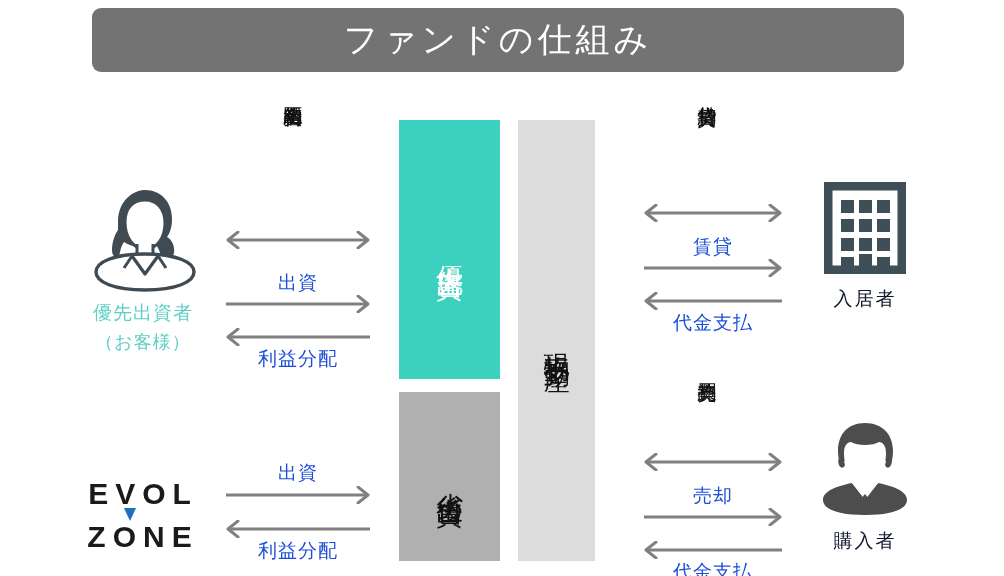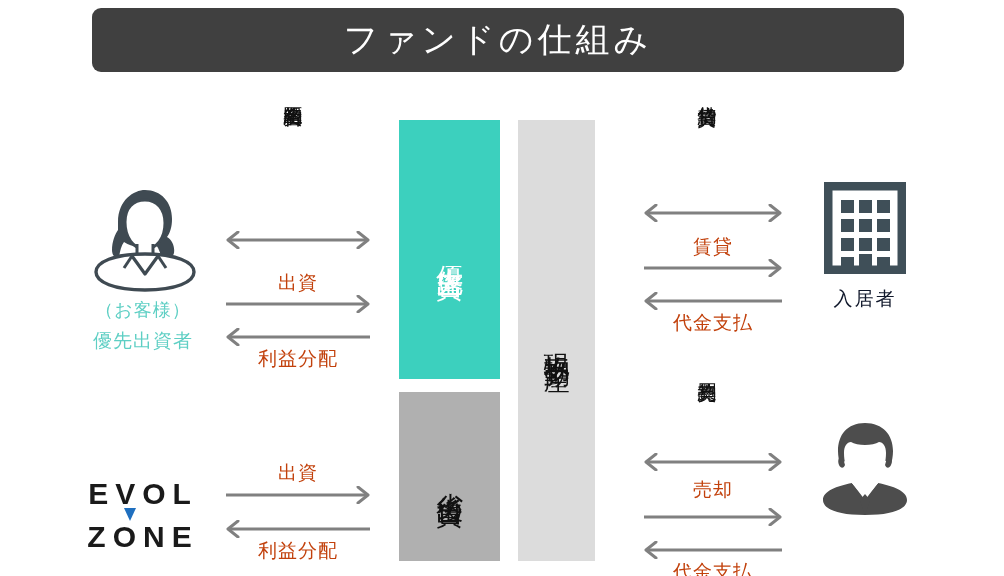--- a/index.html
+++ b/index.html
@@ -17,21 +17,21 @@
     background: #ffffff;
   }
 
   
   .title-banner {
     position: absolute;
     left: 92px;
     top: 8px;
     width: 812px;
     height: 64px;
-    background: #404040;
+    background: #737373;
     border-radius: 9px;
     display: flex;
     align-items: center;
     justify-content: center;
   }
   .title-text {
     color: #ffffff;
     font-size: 34px;
     font-weight: 400;
     letter-spacing: 4px;
@@ -72,21 +72,21 @@
   .col-property .col-label { color: #111111; font-size: 26px; }
 
   
   .arrow-group { position: absolute; }
   .arrow-svg { display: block; }
   .arrow-cap-label {
     position: absolute;
     width: 100%;
     text-align: center;
     font-size: 19px;
-    color: #c2410c;
+    color: #1d4ed8;
     font-family: "DejaVu Sans", "Liberation Sans", sans-serif;
     letter-spacing: 1px;
     white-space: nowrap;
   }
   .vlabel {
     position: absolute;
     writing-mode: vertical-rl;
     text-orientation: upright;
     font-size: 19px;
     color: #111111;
@@ -151,22 +151,22 @@
       <path d="M37 36 C37 22 45 14 57 14 C69 14 77 23 77 37 C77 52 69 63 57 63 C45 63 37 51 37 36 Z" fill="#ffffff" stroke="#3f4a52" stroke-width="3"></path>
 
       <path d="M49 58 L49 70 L65 70 L65 58" fill="#ffffff" stroke="#3f4a52" stroke-width="3"></path>
 
       <path d="M57 104 C26 104 8 96 8 86 C8 76 26 68 57 68 C88 68 106 76 106 86 C106 96 88 104 57 104 Z" fill="#ffffff" stroke="#3f4a52" stroke-width="3.4"></path>
 
       <path d="M44 70 L57 88 L70 70" fill="#ffffff" stroke="#3f4a52" stroke-width="3.2" stroke-linejoin="round"></path>
       <path d="M44 70 L36 82" stroke="#3f4a52" stroke-width="3" fill="none"></path>
       <path d="M70 70 L78 82" stroke="#3f4a52" stroke-width="3" fill="none"></path>
     </svg>
+    <div class="actor-label teal" style="margin-top:6px;">優先出資者</div>
     <div class="actor-label teal sub" style="margin-top:4px;">（お客様）</div>
-    <div class="actor-label teal" style="margin-top:6px;">優先出資者</div>
   </div>
 
   <div class="arrow-group" style="left:220px; top:92px; width:156px; height:280px;">
 
     <div class="vlabel" style="left:64px; top:0px;">匿名組合契約</div>
 
     <svg class="arrow-svg" style="position:absolute; left:0px; top:139px;" width="156" height="18" viewBox="0 0 156 18">
       <line x1="10" y1="9" x2="146" y2="9" stroke="#808080" stroke-width="3"></line>
       <polyline points="18,1 8,9 18,17" fill="none" stroke="#808080" stroke-width="3" stroke-linecap="round" stroke-linejoin="round"></polyline>
       <polyline points="138,1 148,9 138,17" fill="none" stroke="#808080" stroke-width="3" stroke-linecap="round" stroke-linejoin="round"></polyline>
@@ -242,21 +242,21 @@
   <div class="arrow-group" style="left:638px; top:368px; width:150px; height:200px;">
 
     <div class="vlabel" style="left:60px; top:0px;">売買契約</div>
 
     <svg class="arrow-svg" style="position:absolute; left:0px; top:85px;" width="150" height="18" viewBox="0 0 150 18">
       <line x1="10" y1="9" x2="140" y2="9" stroke="#808080" stroke-width="3"></line>
       <polyline points="18,1 8,9 18,17" fill="none" stroke="#808080" stroke-width="3" stroke-linecap="round" stroke-linejoin="round"></polyline>
       <polyline points="132,1 142,9 132,17" fill="none" stroke="#808080" stroke-width="3" stroke-linecap="round" stroke-linejoin="round"></polyline>
     </svg>
 
-    <div class="arrow-cap-label" style="left:0; top:109px;">売却</div>
+    <div class="arrow-cap-label" style="left:0; top:115px;">売却</div>
     <svg class="arrow-svg" style="position:absolute; left:0px; top:140px;" width="150" height="18" viewBox="0 0 150 18">
       <line x1="6" y1="9" x2="140" y2="9" stroke="#808080" stroke-width="3"></line>
       <polyline points="132,1 142,9 132,17" fill="none" stroke="#808080" stroke-width="3" stroke-linecap="round" stroke-linejoin="round"></polyline>
     </svg>
 
     <svg class="arrow-svg" style="position:absolute; left:0px; top:173px;" width="150" height="18" viewBox="0 0 150 18">
       <line x1="10" y1="9" x2="144" y2="9" stroke="#808080" stroke-width="3"></line>
       <polyline points="18,1 8,9 18,17" fill="none" stroke="#808080" stroke-width="3" stroke-linecap="round" stroke-linejoin="round"></polyline>
     </svg>
     <div class="arrow-cap-label" style="left:0; top:191px;">代金支払</div>
@@ -273,20 +273,21 @@
       <path d="M66 38 C70 36 72 40 70 45 C68 49 65 48 64 45 Z" fill="#4d4d4d"></path>
 
       <path d="M44 95 C14 95 2 88 2 80 C2 71 16 66 31 63 L44 78 L57 63 C72 66 86 71 86 80 C86 88 74 95 44 95 Z" fill="#4d4d4d"></path>
 
       <path d="M31 63 L44 78 L57 63 L50 61 L44 70 L38 61 Z" fill="#ffffff"></path>
 
       <path d="M36 62 L44 73 L52 62 L57 63 L44 80 L31 63 Z" fill="#ffffff"></path>
 
       <path d="M44 74 L39 80 L44 95 L49 80 Z" fill="#4d4d4d"></path>
     </svg>
+    <div class="actor-label" style="margin-top:10px;">購入者</div>
   </div>
 
   <div class="arrow-group" style="left:220px; top:460px; width:156px; height:105px;">
 
     <div class="arrow-cap-label" style="left:0; top:0px;">出資</div>
     <svg class="arrow-svg" style="position:absolute; left:0px; top:26px;" width="156" height="18" viewBox="0 0 156 18">
       <line x1="6" y1="9" x2="146" y2="9" stroke="#808080" stroke-width="3"></line>
       <polyline points="138,1 148,9 138,17" fill="none" stroke="#808080" stroke-width="3" stroke-linecap="round" stroke-linejoin="round"></polyline>
     </svg>
 

